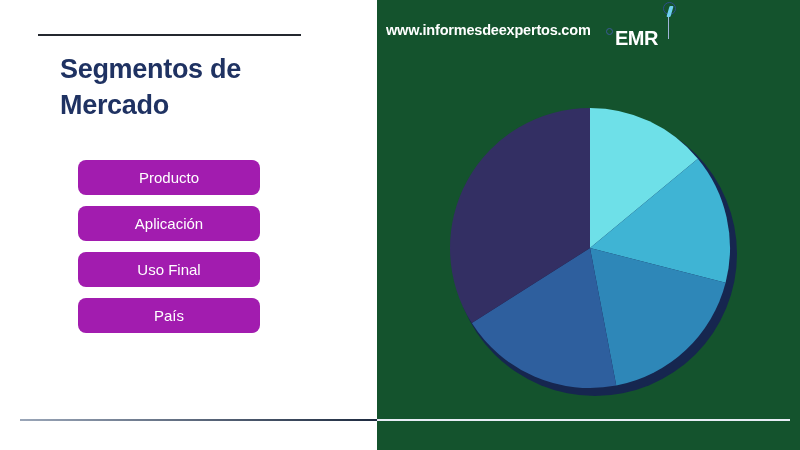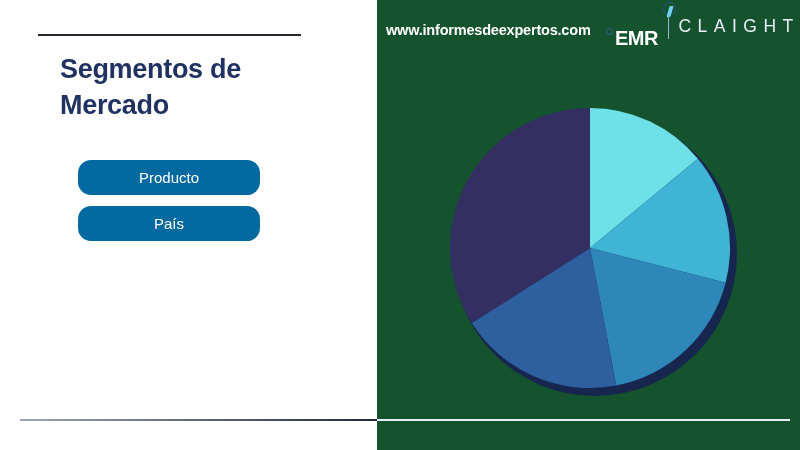--- a/index.html
+++ b/index.html
@@ -25,21 +25,21 @@
     position:absolute; left:60px; top:52px; width:290px;
     font-size:27px; font-weight:bold; line-height:1.32;
     color:#1f3262; letter-spacing:-0.3px;
   }
 
   .seg-buttons {
     position:absolute; left:78px; top:160px; width:182px;
   }
   .seg-btn {
     display:block; width:182px; height:35px;
-    background:#0369a1; border-radius:13px;
+    background:#a21caf; border-radius:8px;
     margin-bottom:11px;
     color:#ffffff; font-size:15px; font-weight:normal;
     text-align:center; line-height:35px;
     border:none; cursor:pointer;
     font-family:"Liberation Sans", sans-serif;
   }
   .seg-btn:last-child { margin-bottom:0; }
 
   
   .right-panel {
@@ -109,36 +109,37 @@
 <div class="page">
 
   <div class="left-panel">
 
     <div class="top-rule"></div>
 
     <div class="panel-title">Segmentos de Mercado</div>
 
     <div class="seg-buttons">
       <button class="seg-btn">Producto</button>
+      <button class="seg-btn">Aplicación</button>
+      <button class="seg-btn">Uso Final</button>
       <button class="seg-btn">País</button>
     </div>
 
     <div class="bottom-rule-left"></div>
   </div>
 
   <div class="right-panel">
 
     <div class="header-bar">
       <div class="site-url">www.informesdeexpertos.com</div>
 
       <div class="logo-wrap">
         <span class="logo-dot-a"></span>
         <span class="logo-emr">EMR</span>
         <span class="logo-divider"></span>
-        <span class="logo-claight">CLAIGHT</span>
         <span class="logo-ring-b"></span>
         <span class="logo-accent"></span>
       </div>
     </div>
 
     <div class="pie-stage">
       <svg class="pie-svg" id="pie-svg" width="330" height="330" viewBox="0 0 330 330">
           <circle cx="170" cy="171" r="142" fill="#16264f"></circle>
           <path d="M 165 165 L 165 25 A 140 140 0 0 1 272.8718539886105 75.76064143518344 Z" fill="#6ee0e8"></path>
           <path d="M 165 165 L 272.8718539886105 75.76064143518344 A 140 140 0 0 1 300.60164255800834 199.81658420307969 Z" fill="#3fb4d4"></path>

